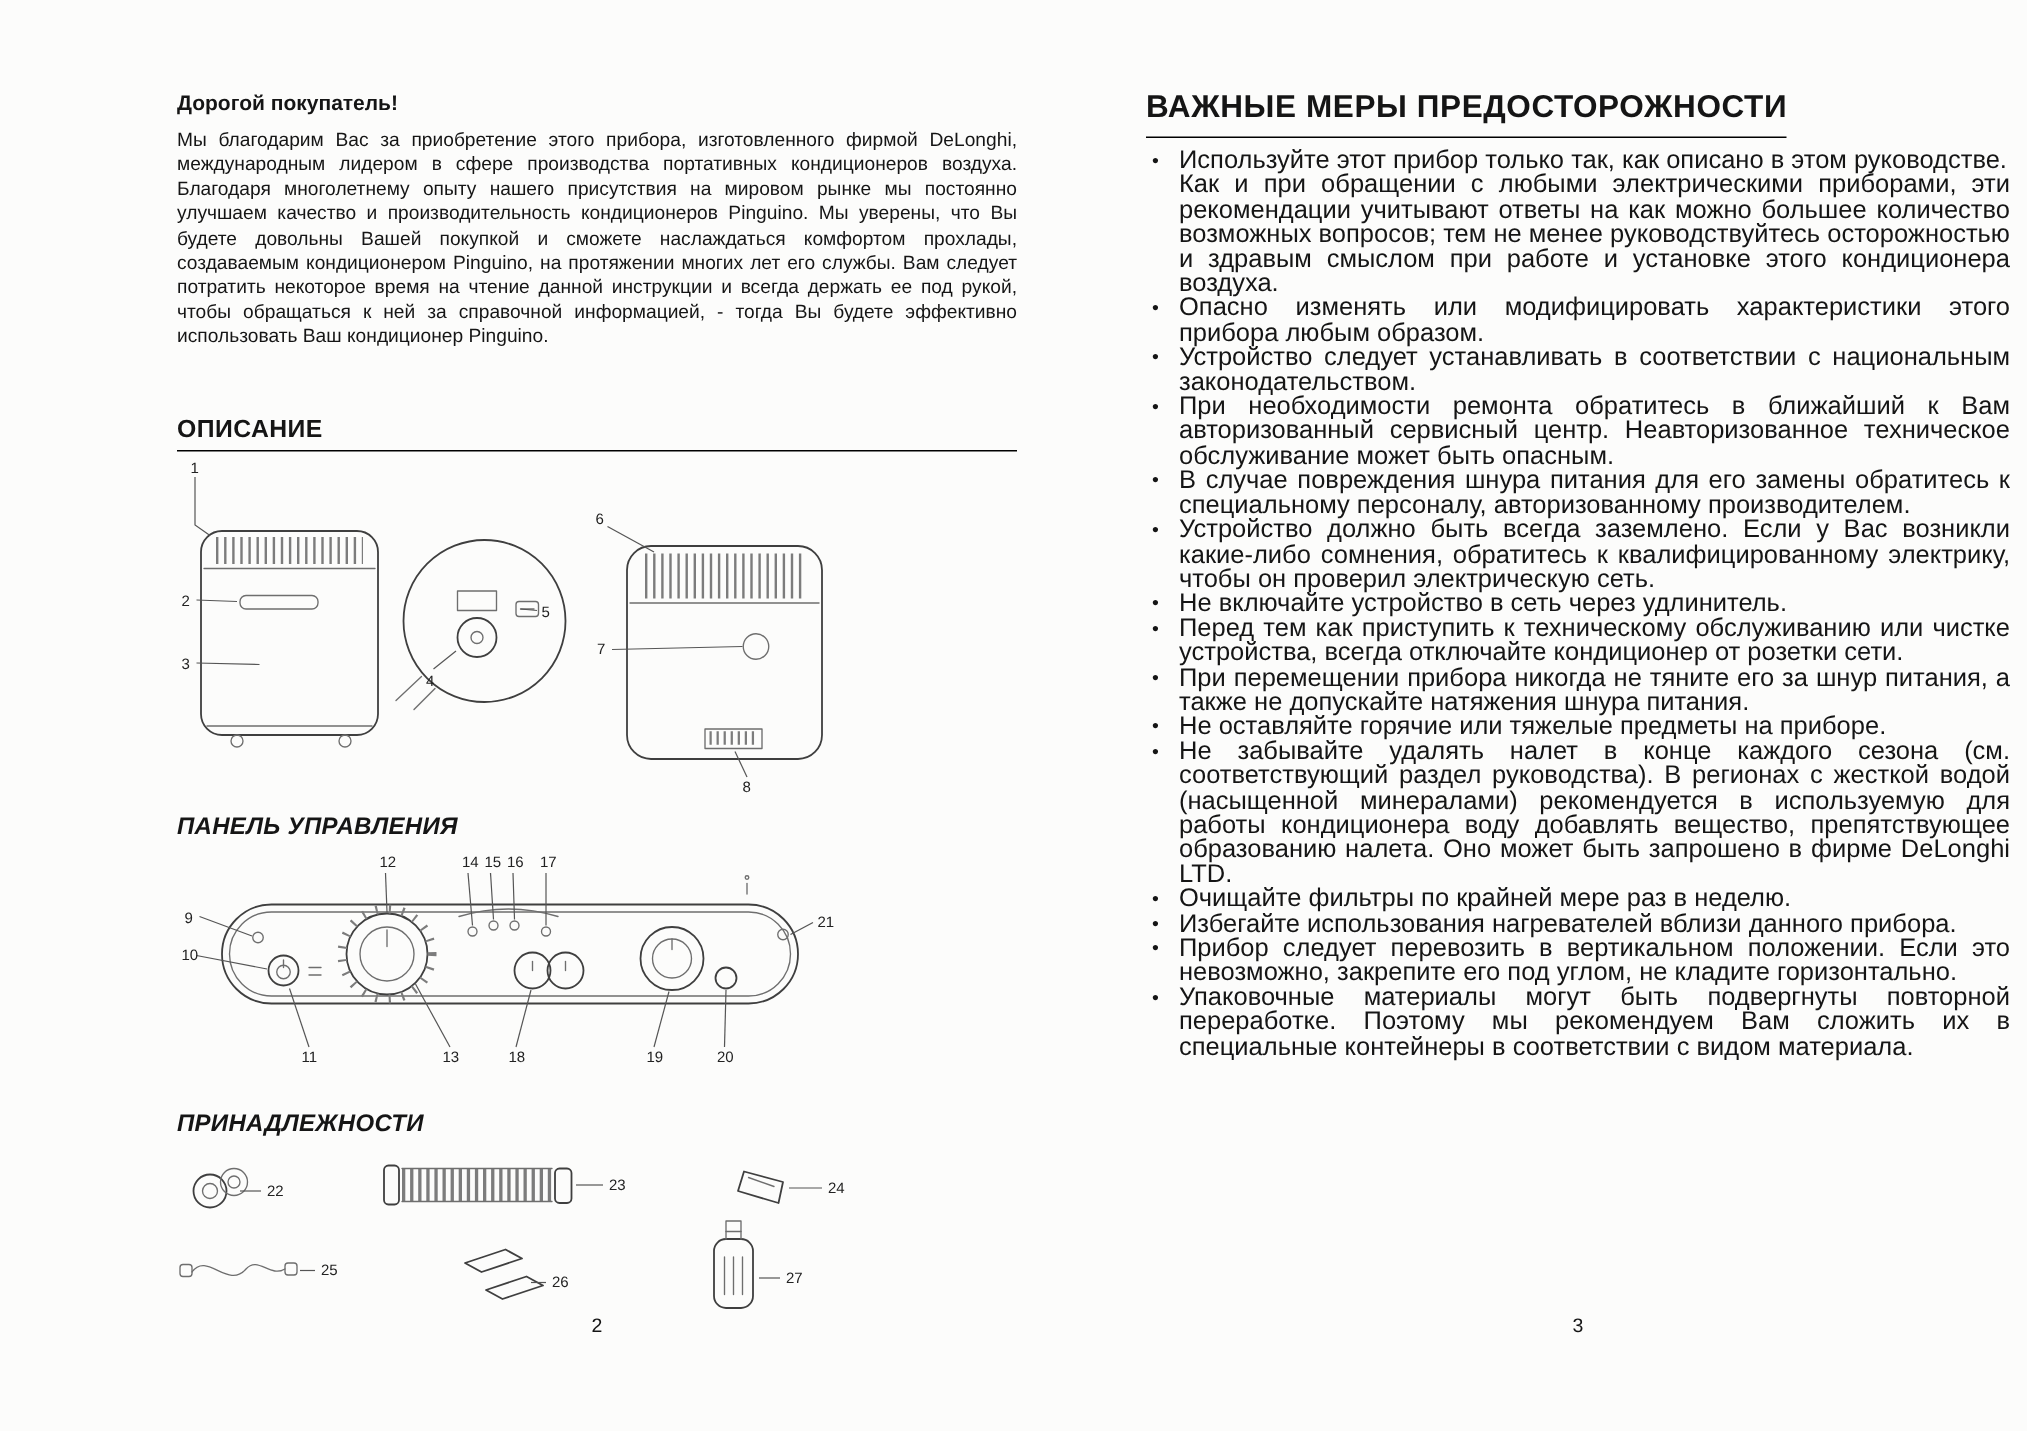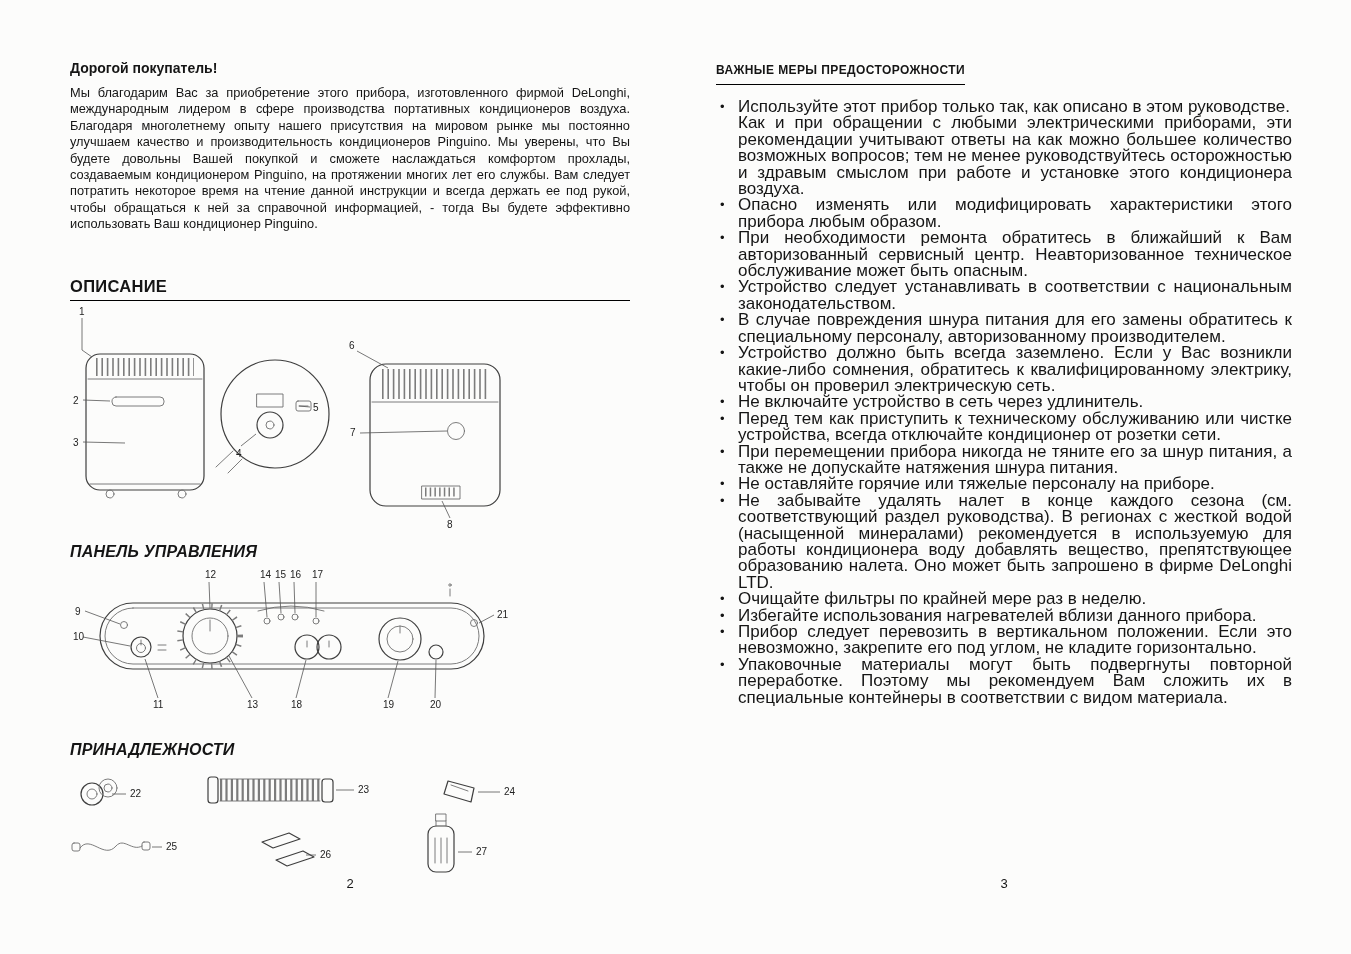--- a/index.html
+++ b/index.html
@@ -1,21 +1,21 @@
 <!DOCTYPE html>
 <html lang="ru"><head>
 <meta charset="utf-8">
 <style>
   * { margin:0; padding:0; box-sizing:border-box; }
   html, body { background:#fcfcfb; }
   body {
     width:1351px; height:954px; position:relative; overflow:hidden;
     font-family:"Liberation Sans","DejaVu Sans",sans-serif; color:#151515;
   }
-  .col { position:absolute; top:0; height:686px; }
+  .col { position:absolute; top:0; height:686px;margin-left:48px; }
   #left-col  { left:70px;  width:560px; }
   #right-col { left:716px; width:576px; }
   .abs { position:absolute; left:0; right:0; }
 
   .greet-title { top:60px; font-size:14px; font-weight:bold; }
   .greet-body  { top:85px; font-size:12.8px; line-height:16.4px; text-align:justify; hyphens:auto; }
 
   .sec-h1 { font-size:16.5px; font-weight:bold; letter-spacing:.3px;
             border-bottom:1.6px solid #000; padding-bottom:4px; }
   #desc-h  { top:277px; }
@@ -23,21 +23,21 @@
   #panel-h { top:543px; }
   #acc-h   { top:741px; }
 
   #desc-svg  { top:302px; }
   #panel-svg { top:567px; }
   #acc-svg   { top:768px; }
 
   .pagenum { top:876px; text-align:center; font-size:13px; }
 
   #right-title-wrap { top:60px; }
-  #right-title { display:inline-block; font-size:12px; font-weight:bold; letter-spacing:.4px;
+  #right-title { display:inline-block; font-size:21px; font-weight:bold; letter-spacing:.4px;
                  border-bottom:1.8px solid #000; padding-bottom:7px; }
 
   #bullets { top:99px; }
   .bullet { position:relative; padding-left:22px; font-size:17px; line-height:16.4px;
             text-align:justify; hyphens:auto; }
   .bullet::before { content:"•"; position:absolute; left:4px; top:0; font-size:13px; }
   .bullet.no-dot::before { content:""; }
 
   svg { display:block; overflow:visible; }
   svg text { font-family:"Liberation Sans",sans-serif; font-size:10px; fill:#222; }
@@ -226,28 +226,28 @@
 <div class="col" id="right-col">
 
   <div class="abs" id="right-title-wrap">
     <span id="right-title">ВАЖНЫЕ МЕРЫ ПРЕДОСТОРОЖНОСТИ</span>
   </div>
 
   <div class="abs" id="bullets">
     <div class="bullet"><span>Используйте этот прибор только так, как описано в этом руководстве.</span></div>
     <div class="bullet no-dot"><span>Как и при обращении с любыми электрическими приборами, эти рекомендации учитывают ответы на как можно большее количество возможных вопросов; тем не менее руководствуйтесь осторожностью и здравым смыслом при работе и установке этого кондиционера воздуха.</span></div>
     <div class="bullet"><span>Опасно изменять или модифицировать характеристики этого прибора любым образом.</span></div>
+    <div class="bullet"><span>Устройство следует устанавливать в соответствии с национальным законодательством.</span></div>
     <div class="bullet"><span>При необходимости ремонта обратитесь в ближайший к Вам авторизованный сервисный центр. Неавторизованное техническое обслуживание может быть опасным.</span></div>
-    <div class="bullet"><span>Устройство следует устанавливать в соответствии с национальным законодательством.</span></div>
     <div class="bullet"><span>В случае повреждения шнура питания для его замены обратитесь к специальному персоналу, авторизованному производителем.</span></div>
     <div class="bullet"><span>Устройство должно быть всегда заземлено. Если у Вас возникли какие-либо сомнения, обратитесь к квалифицированному электрику, чтобы он проверил электрическую сеть.</span></div>
     <div class="bullet"><span>Не включайте устройство в сеть через удлинитель.</span></div>
     <div class="bullet"><span>Перед тем как приступить к техническому обслуживанию или чистке устройства, всегда отключайте кондиционер от розетки сети.</span></div>
     <div class="bullet"><span>При перемещении прибора никогда не тяните его за шнур питания, а также не допускайте натяжения шнура питания.</span></div>
-    <div class="bullet"><span>Не оставляйте горячие или тяжелые персоналу на приборе.</span></div>
+    <div class="bullet"><span>Не оставляйте горячие или тяжелые предметы на приборе.</span></div>
     <div class="bullet"><span>Не забывайте удалять налет в конце каждого сезона (см. соответствующий раздел руководства). В регионах с жесткой водой (насыщенной минералами) рекомендуется в используемую для работы кондиционера воду добавлять вещество, препятствующее образованию налета. Оно может быть запрошено в фирме DeLonghi LTD.</span></div>
     <div class="bullet"><span>Очищайте фильтры по крайней мере раз в неделю.</span></div>
     <div class="bullet"><span>Избегайте использования нагревателей вблизи данного прибора.</span></div>
     <div class="bullet"><span>Прибор следует перевозить в вертикальном положении. Если это невозможно, закрепите его под углом, не кладите горизонтально.</span></div>
     <div class="bullet"><span>Упаковочные материалы могут быть подвергнуты повторной переработке. Поэтому мы рекомендуем Вам сложить их в специальные контейнеры в соответствии с видом материала.</span></div>
   </div>
 
   <div class="abs pagenum">3</div>
 </div>
 

